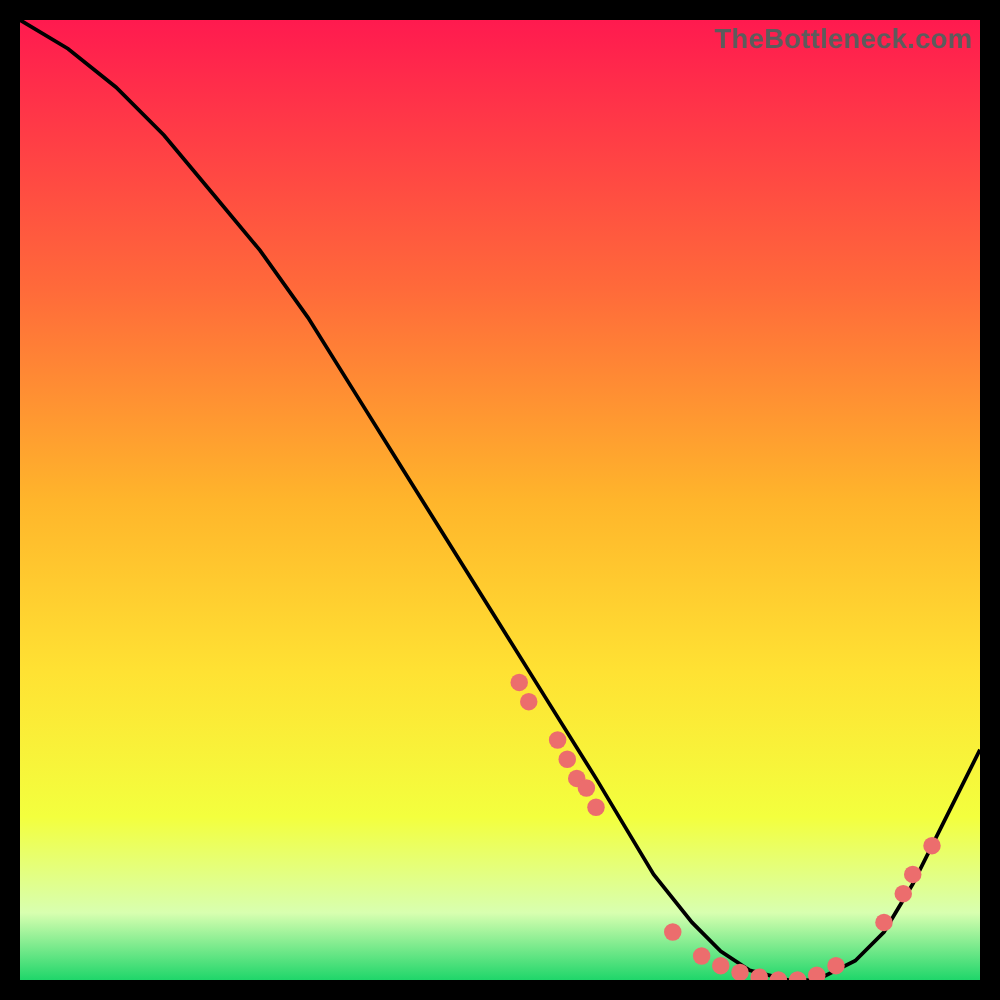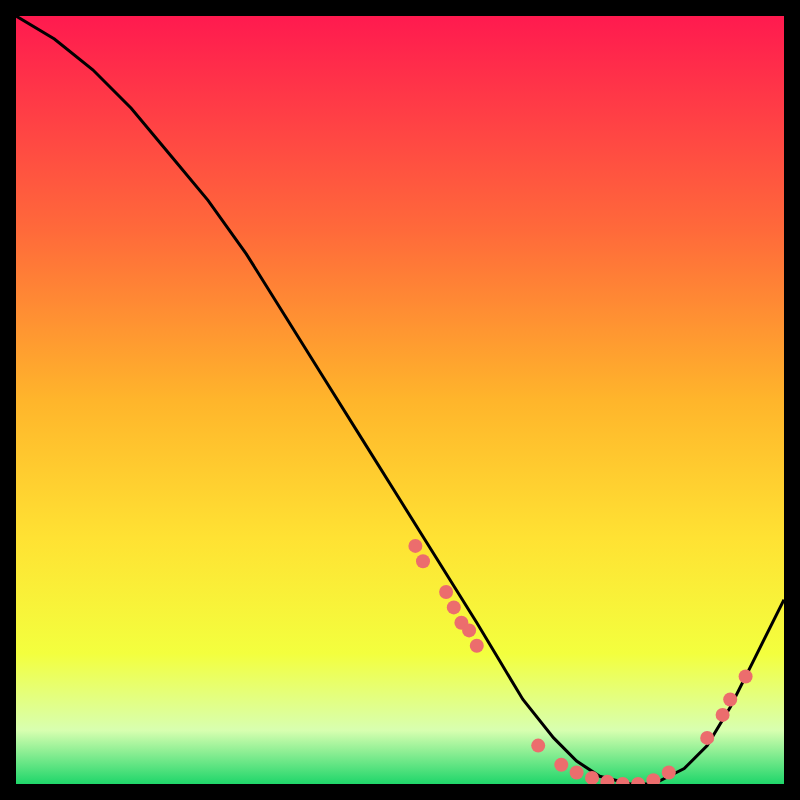--- a/index.html
+++ b/index.html
@@ -74,13 +74,14 @@
         <circle cx="606.7" cy="768.0" r="7" fill="#ec6d6d"></circle>
         <circle cx="622.1" cy="768.0" r="7" fill="#ec6d6d"></circle>
         <circle cx="637.4" cy="764.2" r="7" fill="#ec6d6d"></circle>
         <circle cx="652.8" cy="756.5" r="7" fill="#ec6d6d"></circle>
         <circle cx="691.2" cy="721.9" r="7" fill="#ec6d6d"></circle>
         <circle cx="706.6" cy="698.9" r="7" fill="#ec6d6d"></circle>
         <circle cx="714.2" cy="683.5" r="7" fill="#ec6d6d"></circle>
         <circle cx="729.6" cy="660.5" r="7" fill="#ec6d6d"></circle>
       </g>
   </svg>
+  <div class="watermark">TheBottleneck.com</div>
 </div>
 
 </body></html>

